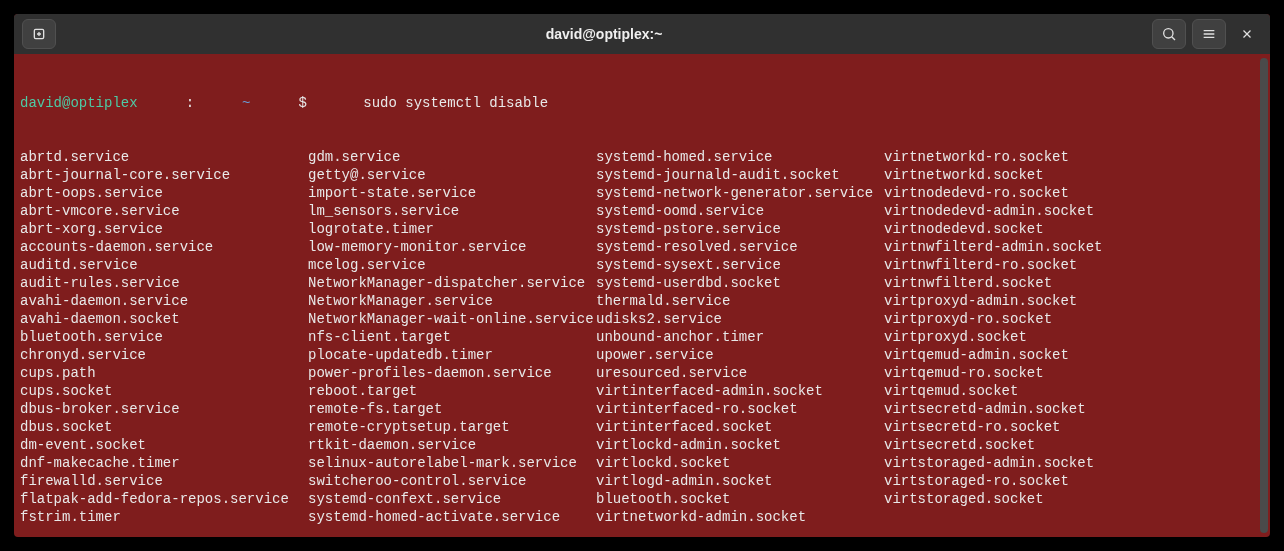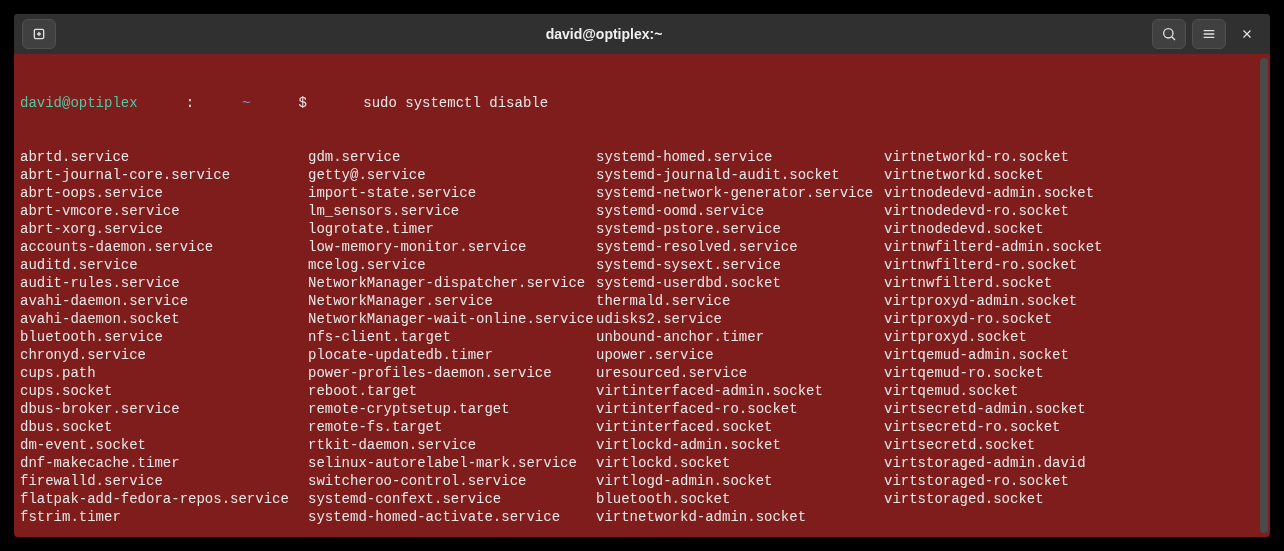--- a/index.html
+++ b/index.html
@@ -218,22 +218,22 @@
           <span class="service-item">logrotate.timer</span>
           <span class="service-item">low-memory-monitor.service</span>
           <span class="service-item">mcelog.service</span>
           <span class="service-item">NetworkManager-dispatcher.service</span>
           <span class="service-item">NetworkManager.service</span>
           <span class="service-item">NetworkManager-wait-online.service</span>
           <span class="service-item">nfs-client.target</span>
           <span class="service-item">plocate-updatedb.timer</span>
           <span class="service-item">power-profiles-daemon.service</span>
           <span class="service-item">reboot.target</span>
+          <span class="service-item">remote-fs.target</span>
           <span class="service-item">remote-cryptsetup.target</span>
-          <span class="service-item">remote-fs.target</span>
           <span class="service-item">rtkit-daemon.service</span>
           <span class="service-item">selinux-autorelabel-mark.service</span>
           <span class="service-item">switcheroo-control.service</span>
           <span class="service-item">systemd-confext.service</span>
           <span class="service-item">systemd-homed-activate.service</span>
         </div>
         <div class="col col-3">
           <span class="service-item">systemd-homed.service</span>
           <span class="service-item">systemd-journald-audit.socket</span>
           <span class="service-item">systemd-network-generator.service</span>
@@ -252,36 +252,36 @@
           <span class="service-item">virtinterfaced.socket</span>
           <span class="service-item">virtlockd-admin.socket</span>
           <span class="service-item">virtlockd.socket</span>
           <span class="service-item">virtlogd-admin.socket</span>
           <span class="service-item">bluetooth.socket</span>
           <span class="service-item">virtnetworkd-admin.socket</span>
         </div>
         <div class="col col-4">
           <span class="service-item">virtnetworkd-ro.socket</span>
           <span class="service-item">virtnetworkd.socket</span>
+          <span class="service-item">virtnodedevd-ro.socket</span>
           <span class="service-item">virtnodedevd-admin.socket</span>
-          <span class="service-item">virtnodedevd-ro.socket</span>
           <span class="service-item">virtnodedevd.socket</span>
           <span class="service-item">virtnwfilterd-admin.socket</span>
           <span class="service-item">virtnwfilterd-ro.socket</span>
           <span class="service-item">virtnwfilterd.socket</span>
           <span class="service-item">virtproxyd-admin.socket</span>
           <span class="service-item">virtproxyd-ro.socket</span>
           <span class="service-item">virtproxyd.socket</span>
           <span class="service-item">virtqemud-admin.socket</span>
           <span class="service-item">virtqemud-ro.socket</span>
           <span class="service-item">virtqemud.socket</span>
           <span class="service-item">virtsecretd-admin.socket</span>
           <span class="service-item">virtsecretd-ro.socket</span>
           <span class="service-item">virtsecretd.socket</span>
-          <span class="service-item">virtstoraged-admin.david</span>
+          <span class="service-item">virtstoraged-admin.socket</span>
           <span class="service-item">virtstoraged-ro.socket</span>
           <span class="service-item">virtstoraged.socket</span>
         </div>
       </div>
       
     </div>
     <div class="scrollbar">
       <div class="scrollbar-thumb"></div>
     </div>
   </div>

